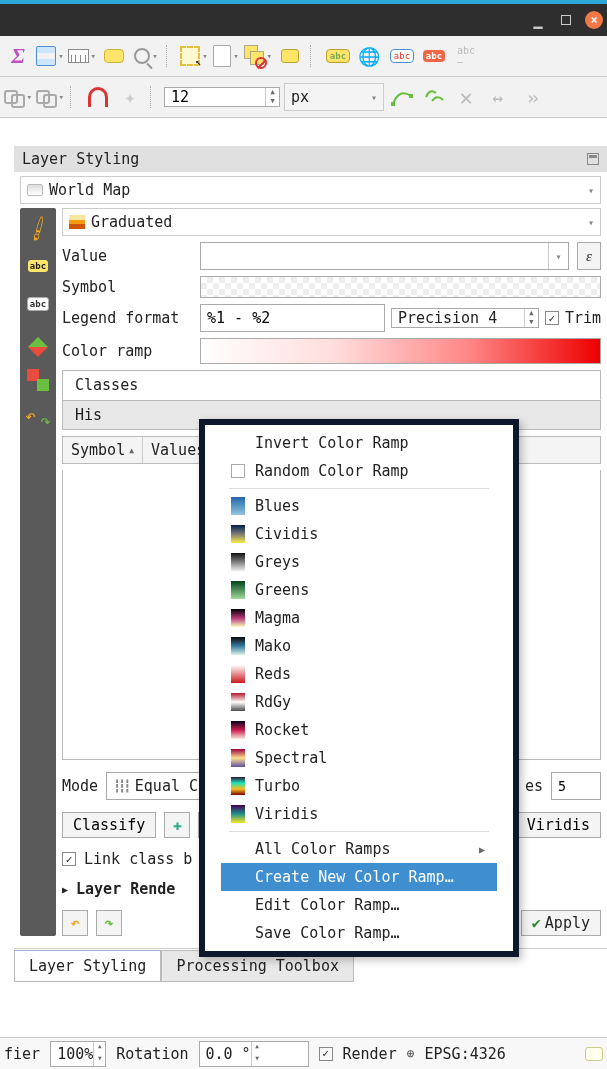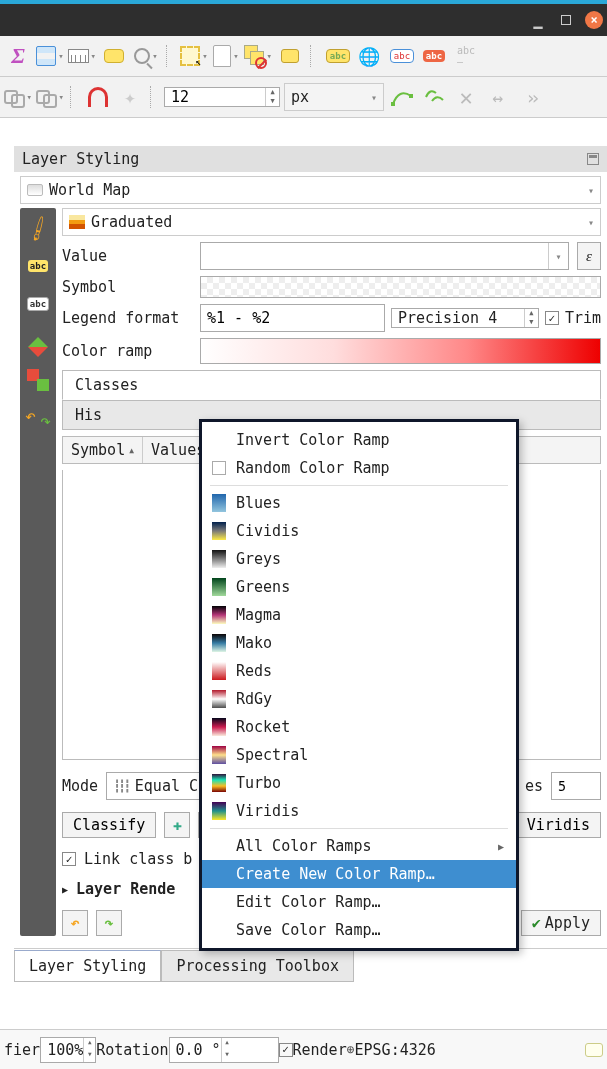--- a/index.html
+++ b/index.html
@@ -149,33 +149,33 @@
   .mini-btn{width:26px;height:26px;border:1px solid #aaa;background:#f4f4f4;display:flex;align-items:center;justify-content:center;color:#3a8;font-weight:bold;}
   .advanced-btn{margin-left:auto;}
   .disclose{font-size:10px;}
   .undo{color:#f5a623;} .redo{color:#6abf40;}
   .apply-btn{margin-left:auto;display:flex;align-items:center;gap:4px;border:1px solid #aaa;padding:3px 10px;background:#f4f4f4;}
   .apply-btn .chk{color:#2a8a2a;font-weight:bold;}
 
   .bottom-tabs{display:flex;border-top:1px solid #ccc;margin-top:6px;}
   .bottom-tabs .btab{padding:6px 14px;border:1px solid #bbb;background:#e8e8e8;position:relative;top:1px;}
   .bottom-tabs .btab.active{background:#fff;border-top-color:#9ac;}
-  .status-bar{position:absolute;left:0;right:0;bottom:0;height:40px;display:flex;align-items:center;padding:0 4px;border-top:1px solid #ccc;background:#f8f8f8;}
+  .status-bar{position:absolute;left:0;right:0;bottom:0;height:32px;display:flex;align-items:center;padding:0 4px;gap:10px;border-top:1px solid #ccc;background:#f8f8f8;}
   .status-bar .fragment{white-space:nowrap;}
   .status-spin{display:flex;align-items:center;height:26px;border:1px solid #aaa;background:#fff;padding-left:6px;}
   .status-spin .spins{width:12px;border-left:1px solid #ccc;height:100%;display:flex;flex-direction:column;}
   .status-spin .spins div{flex:1;font-size:6px;text-align:center;color:#666;}
   .globe-sm{font-size:13px;color:#555;}
   .msg-icon{width:18px;height:14px;background:#ffe;border:1px solid #cc8;border-radius:3px;}
 
   
   .context-menu{
     position:absolute;left:199px;top:419px;width:320px;
-    background:#fff;border:3px solid #0f172a;box-shadow:3px 3px 8px rgba(0,0,0,.25);
-    padding:4px 0;z-index:100;
+    background:#fff;border:6px solid #0f172a;box-shadow:3px 3px 8px rgba(0,0,0,.25);
+    padding:4px 16px;z-index:100;
   }
   .cm-item{display:flex;align-items:center;padding:3px 12px 3px 10px;gap:10px;min-height:28px;}
   .cm-item.sel{background:#3e8ed0;color:#fff;}
   .cm-sep{height:1px;background:#ddd;margin:3px 8px;}
   .cm-check{width:14px;height:14px;border:1px solid #aaa;flex-shrink:0;}
   .cm-swatch{width:14px;height:18px;flex-shrink:0;}
   .cm-sub{margin-left:auto;font-size:10px;color:#666;}
   .sw-blues{background:linear-gradient(#2166ac,#92c5de);}
   .sw-cividis{background:linear-gradient(#00204c,#7c7b78,#fdea45);}
   .sw-greens{background:linear-gradient(#00441b,#a1d99b);}

